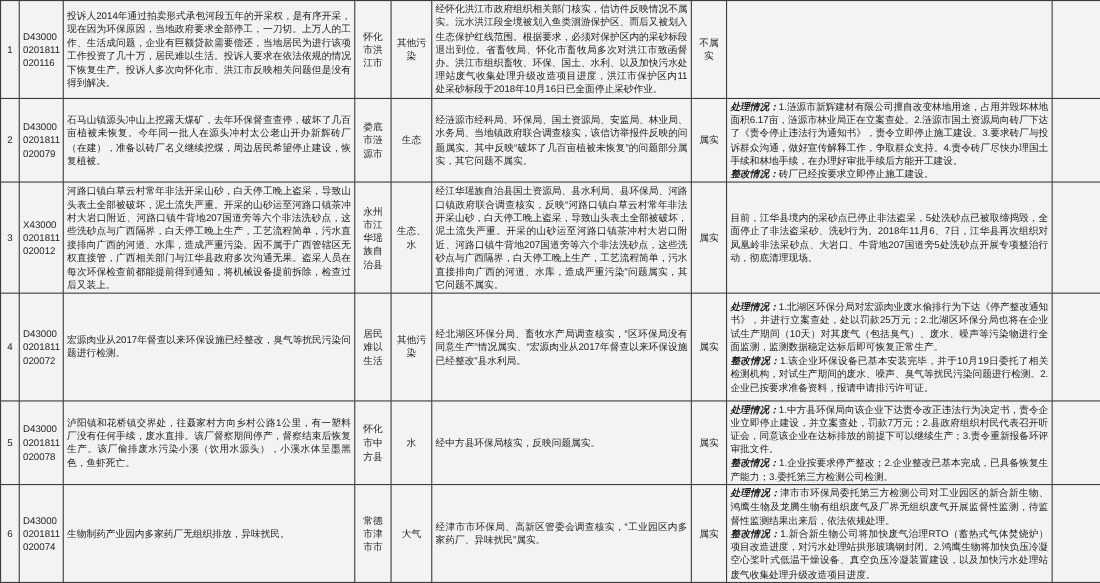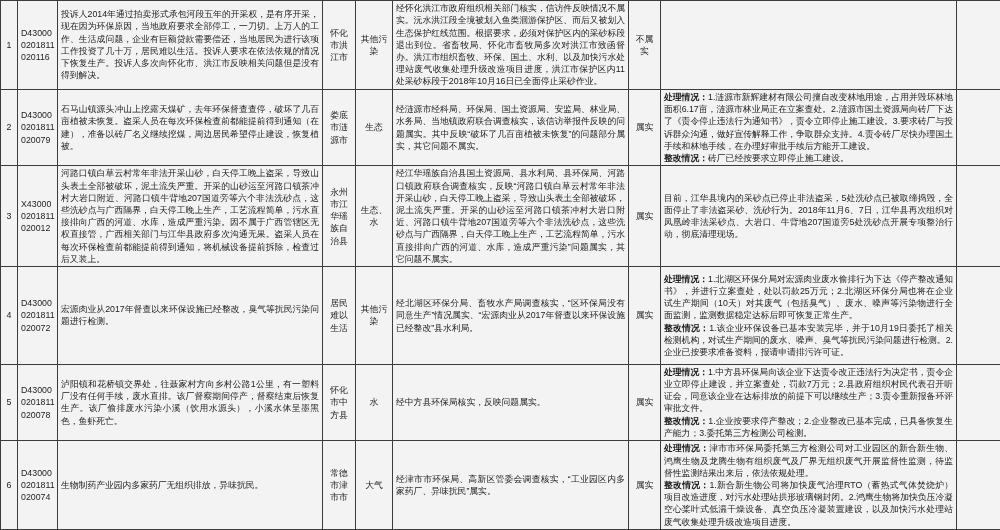--- a/index.html
+++ b/index.html
@@ -5,21 +5,21 @@
   html,body{margin:0;padding:0;background:#e9e9e9;}
   body{font-family:"Liberation Sans",sans-serif;color:#1c1c1c;}
   .doc{width:1000px;height:530px;overflow:hidden;background:#f3f3f3;}
   table{border-collapse:collapse;table-layout:fixed;width:1000px;height:530px;background:#f3f3f3;}
   th,td{border:1px solid #3c3c3c;vertical-align:middle;padding:1px 3px;overflow:hidden;}
   th{font-size:9.5px;font-weight:bold;text-align:center;line-height:12px;padding:2px 1px;}
   td{font-size:8.8px;line-height:12.2px;}
   td.c{text-align:center;}
   td.j{text-align:justify;text-justify:inter-ideograph;}
   .id{white-space:pre-line;text-align:left;}
-  .para b{font-weight:bold;}
+  .para b{font-weight:bold;font-style:italic;}
   .para{margin:0;}
 </style>
 </head>
 <body>
 
 <div class="doc">
 <table>
   <colgroup>
     <col style="width:17px">
         <col style="width:40px">
@@ -45,21 +45,21 @@
     <td class="c">不属实</td>
     <td class="j"></td>
     <td class="c"></td>
   </tr>
 
   <tr style="height:50px">
     <td class="c">2</td>
     <td class="id">D43000
 0201811
 020079</td>
-    <td class="j">石马山镇源头冲山上挖露天煤矿，去年环保督查查停，破坏了几百亩植被未恢复。盗采人员在每次环保检查前都能提前得到通知（在建），准备以砖厂名义继续挖煤，周边居民希望停止建设，恢复植被。</td>
+    <td class="j">石马山镇源头冲山上挖露天煤矿，去年环保督查查停，破坏了几百亩植被未恢复。今年同一批人在源头冲村太公老山开办新辉砖厂（在建），准备以砖厂名义继续挖煤，周边居民希望停止建设，恢复植被。</td>
     <td class="c">娄底市涟源市</td>
     <td class="c">生态</td>
     <td class="j">经涟源市经科局、环保局、国土资源局、安监局、林业局、水务局、当地镇政府联合调查核实，该信访举报件反映的问题属实。其中反映“破坏了几百亩植被未恢复”的问题部分属实，其它问题不属实。</td>
     <td class="c">属实</td>
     <td class="j">
       <div class="para"><b>处理情况：</b><span>1.涟源市新辉建材有限公司擅自改变林地用途，占用并毁坏林地面积6.17亩，涟源市林业局正在立案查处。2.涟源市国土资源局向砖厂下达了《责令停止违法行为通知书》，责令立即停止施工建设。3.要求砖厂与投诉群众沟通，做好宣传解释工作，争取群众支持。4.责令砖厂尽快办理国土手续和林地手续，在办理好审批手续后方能开工建设。</span></div>
       <div class="para"><b>整改情况：</b><span>砖厂已经按要求立即停止施工建设。</span></div>
     </td>
     <td class="c"></td>
   </tr>

